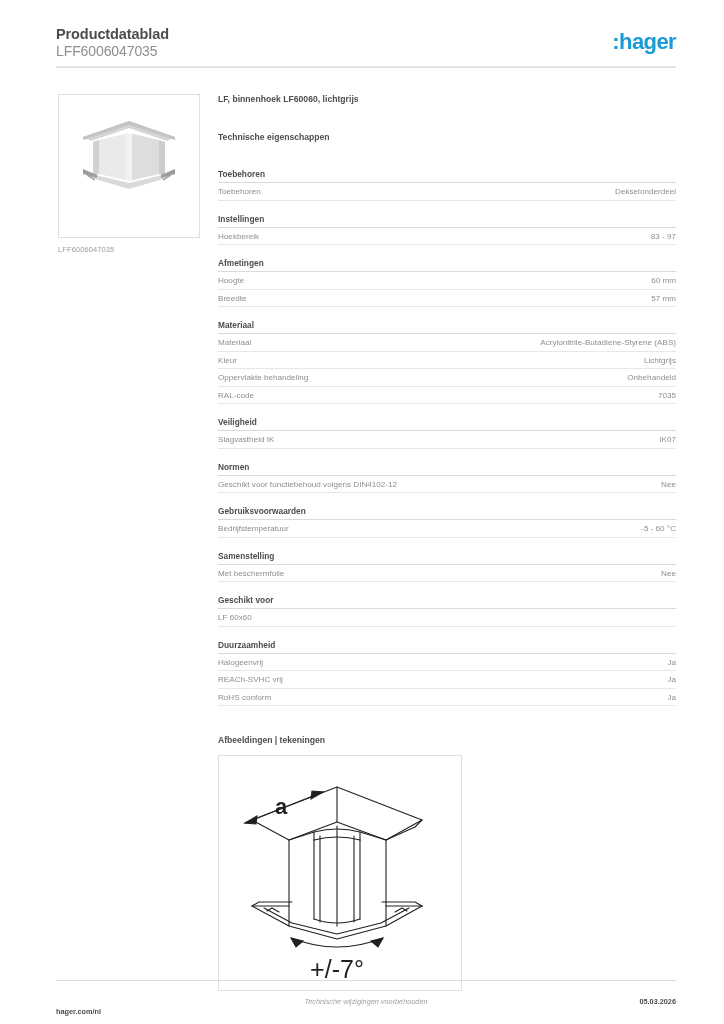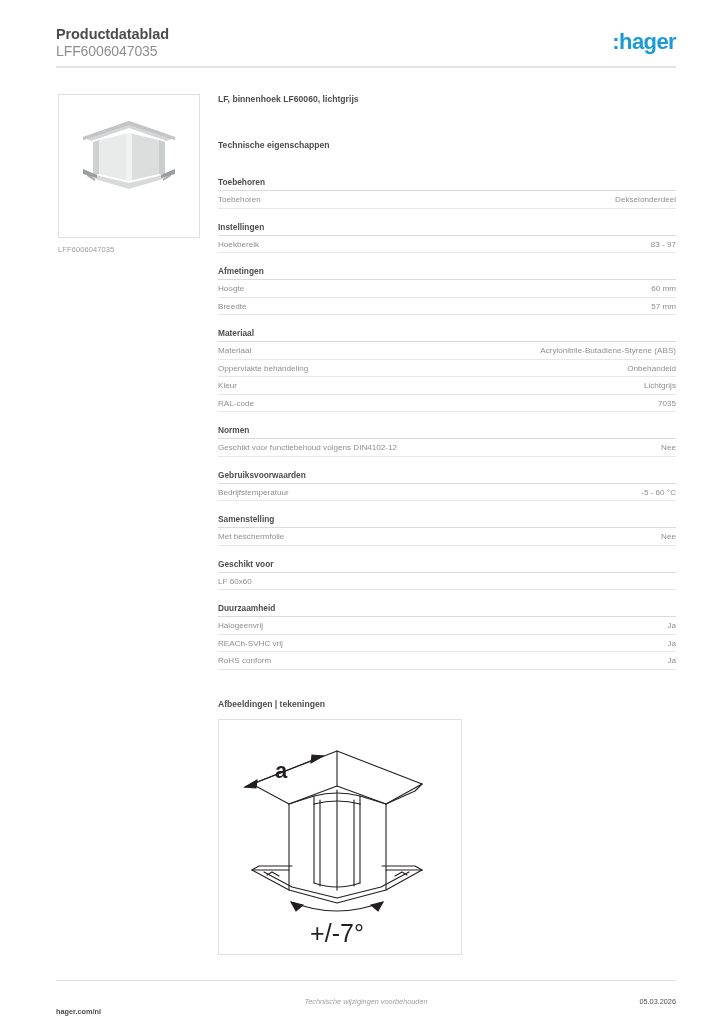--- a/index.html
+++ b/index.html
@@ -94,21 +94,21 @@
     position: absolute;
     top: 94px;
     left: 218px;
     width: 458px;
   }
   .product-title {
     font-size: 8.6px;
     font-weight: bold;
     color: #4c4d4f;
     letter-spacing: 0.02px;
-    margin: 0 0 36px 0;
+    margin: 0 0 28px 0;
   }
   .section-intro {
     font-size: 8.6px;
     font-weight: bold;
     color: #4c4d4f;
     margin: 0 0 27px 0;
   }
 
   .group { margin-bottom: 13px; }
   .group-title {
@@ -174,21 +174,21 @@
   .footer-center {
     position: absolute;
     left: 0; right: 0; top: 0;
     text-align: center;
     color: #a0a1a3;
     font-weight: normal;
     font-style: italic;
   }
   .footer-right {
     position: absolute; right: 0; top: 0;
-    font-weight: normal;
+    font-weight: bold;
     color: #4c4d4f;
   }
 </style>
 </head>
 <body>
 
 <div class="page">
 
   <div class="header">
     <div class="header-title">Productdatablad</div>
@@ -254,30 +254,37 @@
             <span class="value">57 mm</span>
           </div>
         </div>
         <div class="group">
           <div class="group-title">Materiaal</div>
           <div class="row">
             <span class="label">Materiaal</span>
             <span class="value">Acrylonitrile-Butadiene-Styrene (ABS)</span>
           </div>
           <div class="row">
+            <span class="label">Kleur</span>
+            <span class="value">Lichtgrijs</span>
+          </div>
+          <div class="row">
             <span class="label">Oppervlakte behandeling</span>
             <span class="value">Onbehandeld</span>
           </div>
           <div class="row">
-            <span class="label">Kleur</span>
-            <span class="value">Lichtgrijs</span>
-          </div>
-          <div class="row">
             <span class="label">RAL-code</span>
             <span class="value">7035</span>
+          </div>
+        </div>
+        <div class="group">
+          <div class="group-title">Veiligheid</div>
+          <div class="row">
+            <span class="label">Slagvastheid IK</span>
+            <span class="value">IK07</span>
           </div>
         </div>
         <div class="group">
           <div class="group-title">Normen</div>
           <div class="row">
             <span class="label">Geschikt voor functiebehoud volgens DIN4102-12</span>
             <span class="value">Nee</span>
           </div>
         </div>
         <div class="group">

